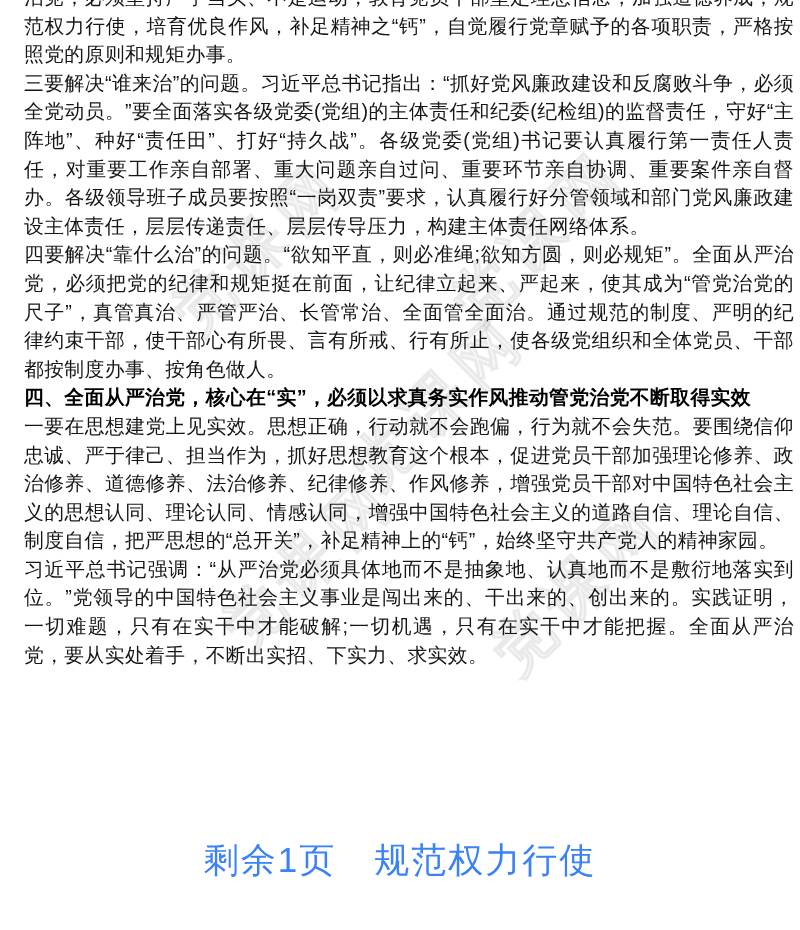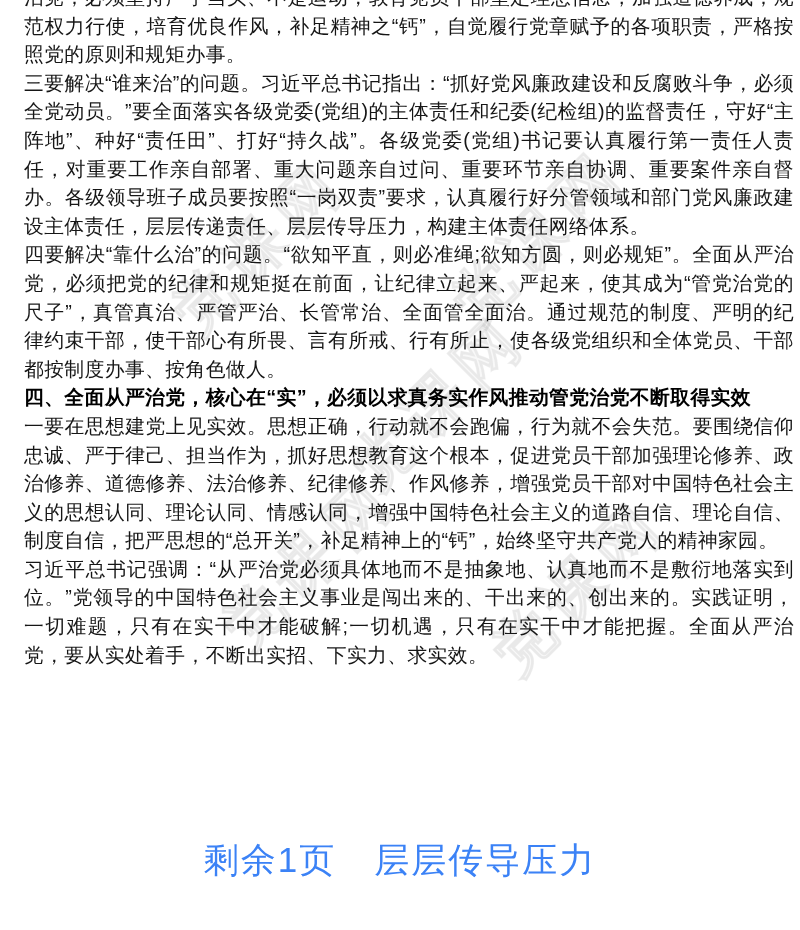--- a/index.html
+++ b/index.html
@@ -88,16 +88,16 @@
     <p>治党，必须坚持严字当头、不是运动，教育党员干部坚定理想信念，加强道德养成，规范权力行使，培育优良作风，补足精神之“钙”，自觉履行党章赋予的各项职责，严格按照党的原则和规矩办事。</p>
     <p>三要解决“谁来治”的问题。习近平总书记指出：“抓好党风廉政建设和反腐败斗争，必须全党动员。”要全面落实各级党委(党组)的主体责任和纪委(纪检组)的监督责任，守好“主阵地”、种好“责任田”、打好“持久战”。各级党委(党组)书记要认真履行第一责任人责任，对重要工作亲自部署、重大问题亲自过问、重要环节亲自协调、重要案件亲自督办。各级领导班子成员要按照“一岗双责”要求，认真履行好分管领域和部门党风廉政建设主体责任，层层传递责任、层层传导压力，构建主体责任网络体系。</p>
     <p>四要解决“靠什么治”的问题。“欲知平直，则必准绳;欲知方圆，则必规矩”。全面从严治党，必须把党的纪律和规矩挺在前面，让纪律立起来、严起来，使其成为“管党治党的尺子”，真管真治、严管严治、长管常治、全面管全面治。通过规范的制度、严明的纪律约束干部，使干部心有所畏、言有所戒、行有所止，使各级党组织和全体党员、干部都按制度办事、按角色做人。</p>
     <p class="heading">四、全面从严治党，核心在“实”，必须以求真务实作风推动管党治党不断取得实效</p>
     <p>一要在思想建党上见实效。思想正确，行动就不会跑偏，行为就不会失范。要围绕信仰忠诚、严于律己、担当作为，抓好思想教育这个根本，促进党员干部加强理论修养、政治修养、道德修养、法治修养、纪律修养、作风修养，增强党员干部对中国特色社会主义的思想认同、理论认同、情感认同，增强中国特色社会主义的道路自信、理论自信、制度自信，把严思想的“总开关”，补足精神上的“钙”，始终坚守共产党人的精神家园。</p>
     <p>习近平总书记强调：“从严治党必须具体地而不是抽象地、认真地而不是敷衍地落实到位。”党领导的中国特色社会主义事业是闯出来的、干出来的、创出来的。实践证明，一切难题，只有在实干中才能破解;一切机遇，只有在实干中才能把握。全面从严治党，要从实处着手，不断出实招、下实力、求实效。</p>
   </div>
 
   <div class="footer-hint">
     <span>剩余1页</span>
-    <span>层层传导压力</span>
+    <span>规范权力行使</span>
   </div>
 
 </div>
 
 </body></html>

